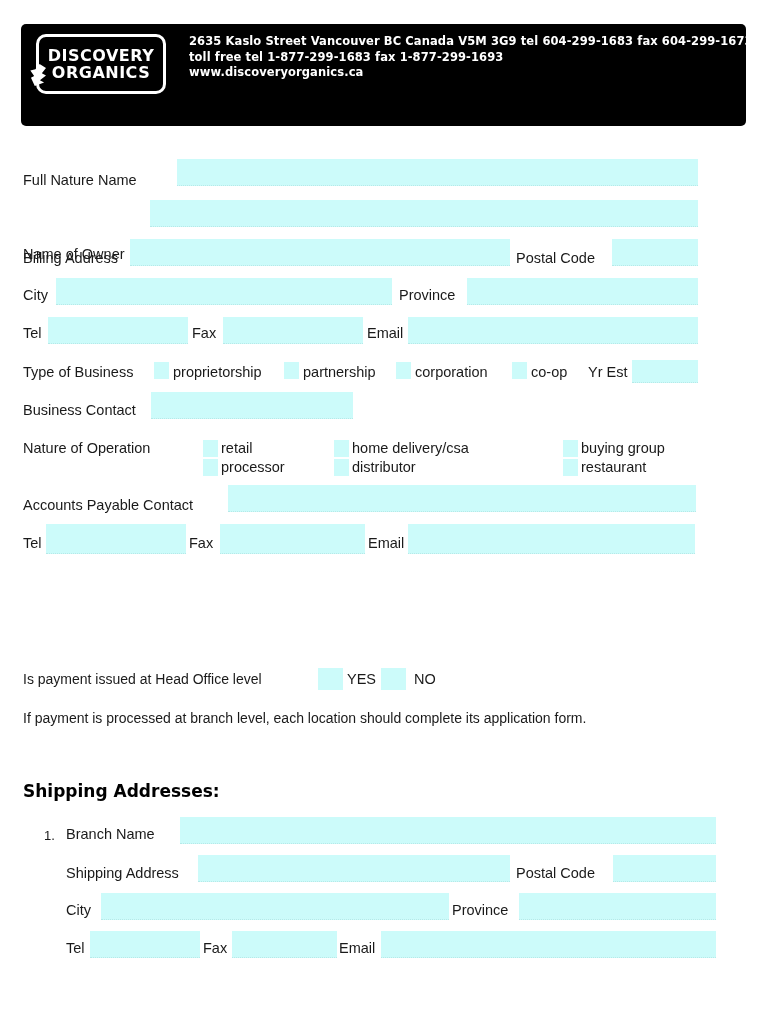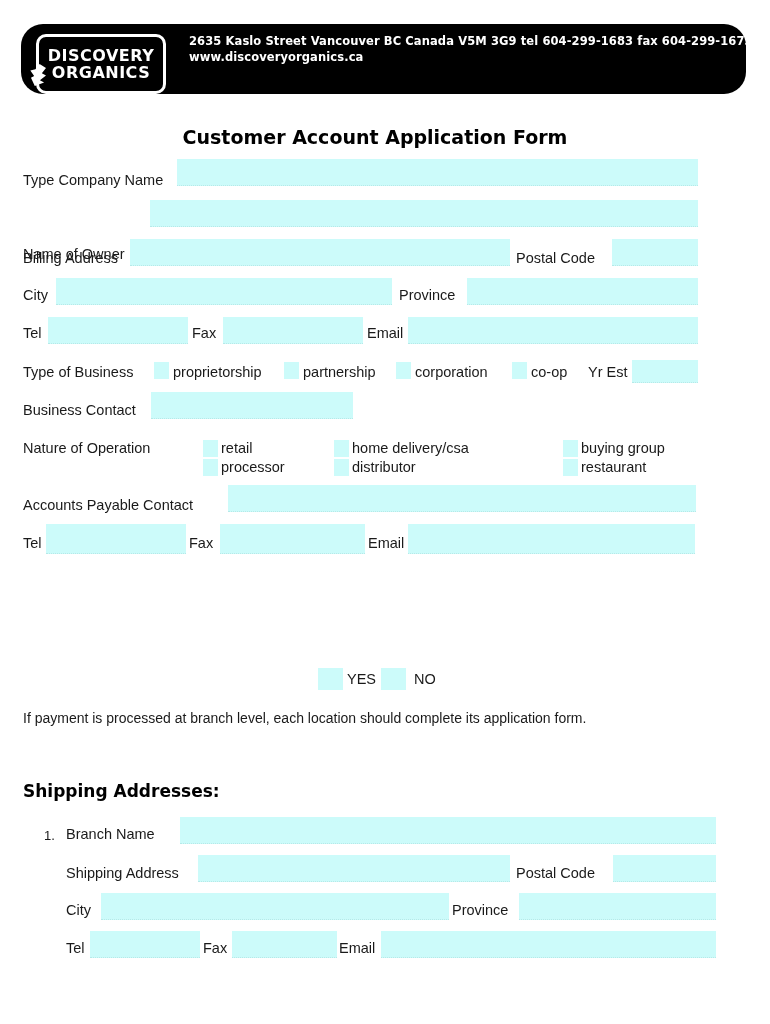--- a/index.html
+++ b/index.html
@@ -19,23 +19,23 @@
     background: #ffffff;
     overflow: hidden;
   }
 
   
   .banner {
     position: absolute;
     left: 21px;
     top: 24px;
     width: 725px;
-    height: 70px;
+    height: 102px;
     background: #000000;
-    border-radius: 22px;
+    border-radius: 5px;
   }
   .logo-box {
     position: absolute;
     left: 15px;
     top: 10px;
     width: 130px;
     height: 60px;
     border: 3px solid #ffffff;
     border-radius: 10px;
     box-sizing: border-box;
@@ -138,27 +138,27 @@
 
     <div class="logo-leaf"></div>
 
     <div class="logo-box">
       <div class="logo-line1">DISCOVERY</div>
       <div class="logo-line2">ORGANICS</div>
     </div>
 
     <div class="banner-text">
       <div>2635 Kaslo Street  Vancouver BC Canada V5M 3G9  tel 604-299-1683  fax 604-299-1673</div>
+      <div>toll free tel 1-877-299-1683   fax 1-877-299-1693</div>
       <div>www.discoveryorganics.ca</div>
     </div>
   </div>
 
-  <div class="form-title">Customer Account Application Form</div>
-
-  <div class="lbl" style="left:23px; top:172px;">Type Company Name</div>
+
+  <div class="lbl" style="left:23px; top:172px;">Full Nature Name</div>
   <div class="fld" style="left:177px; top:159px; width:521px; height:27px;"></div>
 
   <div class="lbl" style="left:23px; top:211px;margin-top:35px;">Name of Owner</div>
   <div class="fld" style="left:150px; top:200px; width:548px; height:27px;"></div>
 
   <div class="lbl" style="left:23px; top:250px;">Billing Address</div>
   <div class="fld" style="left:130px; top:239px; width:380px; height:27px;"></div>
   <div class="lbl" style="left:516px; top:250px;">Postal Code</div>
   <div class="fld" style="left:612px; top:239px; width:86px; height:27px;"></div>
 
@@ -218,20 +218,21 @@
   <div class="fld" style="left:228px; top:485px; width:468px; height:27px;"></div>
 
   <div class="lbl" style="left:23px; top:535px;">Tel</div>
   <div class="fld" style="left:46px; top:524px; width:140px; height:30px;"></div>
   <div class="lbl" style="left:189px; top:535px;">Fax</div>
   <div class="fld" style="left:220px; top:524px; width:145px; height:30px;"></div>
   <div class="lbl" style="left:368px; top:535px;">Email</div>
   <div class="fld" style="left:408px; top:524px; width:287px; height:30px;"></div>
 
 
+  <div class="note" style="left:23px; top:671px;">Is payment issued at Head Office level</div>
 
   <div class="cbx" style="left:318px; top:668px; width:25px; height:22px;"></div>
   <div class="lbl" style="left:347px; top:671px;">YES</div>
 
   <div class="cbx" style="left:381px; top:668px; width:25px; height:22px;"></div>
   <div class="lbl" style="left:414px; top:671px;">NO</div>
 
   <div class="note" style="left:23px; top:710px;">If payment is processed at branch level, each location should complete its application form.</div>
 
   <div class="heading" style="left:23px; top:781px;">Shipping Addresses:</div>

